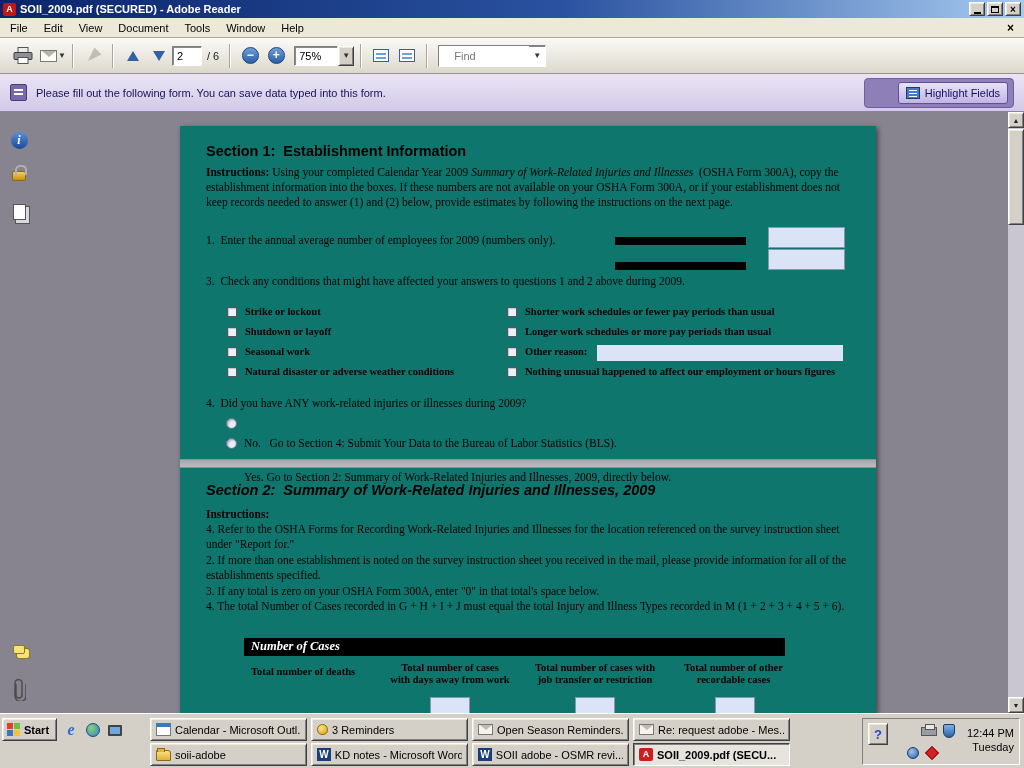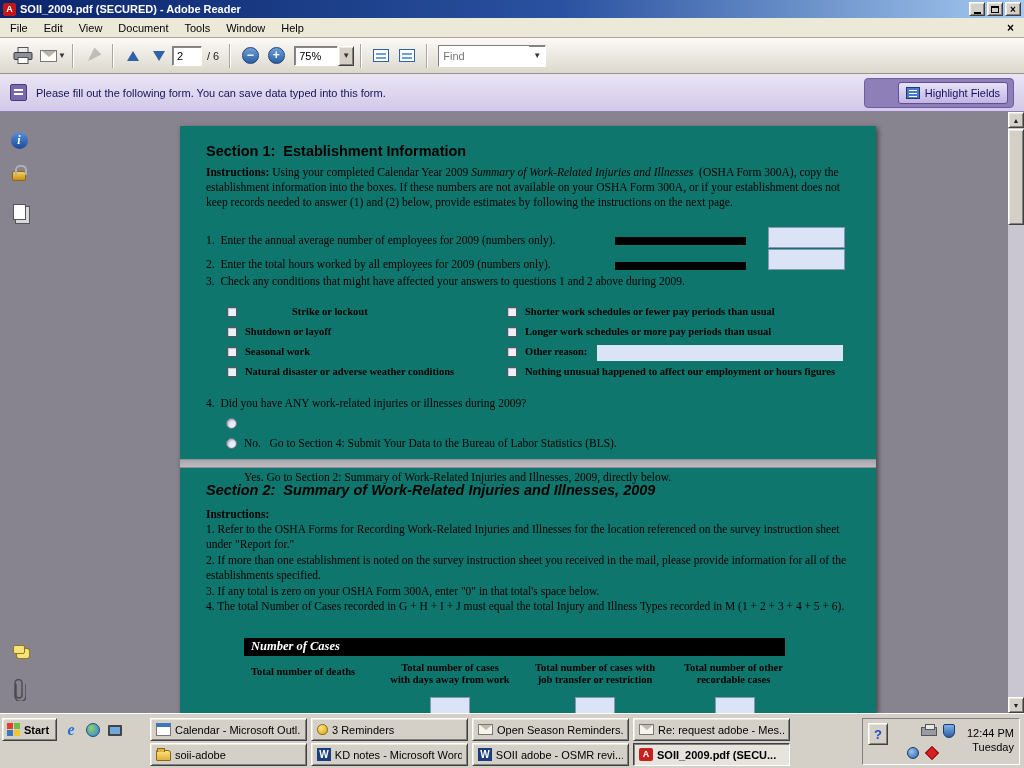--- a/index.html
+++ b/index.html
@@ -49,21 +49,21 @@
     border:1px solid #1d4276; color:#fff; font-weight:bold; font-size:12px; line-height:15px; text-align:center; }
   .page-input { width:30px; height:20px; font-size:11px; padding:1px 4px; font-family:"Liberation Sans",sans-serif; }
   .page-of { margin:0 4px 0 5px; color:#222; }
   .zoom-combo { display:flex; align-items:center; margin-left:5px;text-align:right; }
   .zoom-value { width:44px; height:20px; display:flex; align-items:center; padding:0 4px; }
   .combo-btn { width:16px; height:20px; display:flex; align-items:center; justify-content:center; }
   .fit-icon { width:16px; height:13px; border:1px solid #2f62a8; background:#fff; position:relative; }
   .fit-icon::after { content:""; position:absolute; left:2px; top:3px; right:2px; height:2px; background:#6f9fd8;
     box-shadow:0 4px 0 #6f9fd8; }
   .find-box { display:flex; align-items:center; margin-left:4px; }
-  .find-input { width:90px; height:20px; font-size:11px; padding:1px 4px; border:none; outline:none;
+  .find-input { width:90px; height:20px; font-size:11px; padding:1px 15px; border:none; outline:none;
     font-family:"Liberation Sans",sans-serif; }
   .icon-mail { width:17px; height:12px; background:#fdfdf4; border:1px solid #777; position:relative; }
   .icon-mail::after { content:""; position:absolute; left:0; top:0; width:0; height:0;
     border-left:7px solid transparent; border-right:7px solid transparent; border-top:6px solid #b8b4a8; margin-left:1px; }
   .icon-pen { width:0; height:0; border-left:5px solid transparent; border-right:5px solid transparent;
     border-top:14px solid #9a9890; transform:rotate(45deg); opacity:.55; }
 
   
   .messagebar { position:absolute; left:0; top:74px; width:1024px; height:38px;
     background:linear-gradient(#eae5f5,#d2c9e8); border-bottom:1px solid #8d7fb5;
@@ -269,28 +269,27 @@
 
   <div class="page">
 
     <div class="abs heading" style="left:26px; top:17px;">Section 1:  Establishment Information</div>
     <div class="abs ser body-text" style="left:26px; top:39px; width:642px;"><b>Instructions:</b><span> Using your completed Calendar Year 2009 </span><i>Summary of Work-Related Injuries and Illnesses</i><span>  (OSHA Form 300A), copy the establishment information into the boxes. If these numbers are not available on your OSHA Form 300A, or if your establishment does not keep records needed to answer (1) and (2) below, provide estimates by following the instructions on the next page.</span></div>
 
     <div class="abs ser body-text" style="left:26px; top:107px;">1.  Enter the annual average number of employees for 2009 (numbers only).</div>
     <div class="abs redact" style="left:435px; top:111px; width:131px; height:8px;"></div>
     <div class="abs field" style="left:588px; top:101px; width:77px; height:21px;"></div>
 
-    <div class="abs ser body-text" style="left:26px; top:131px;">2.  Enter the total hours worked by all employees for 2009 (numbers only).</div>
     <div class="abs redact" style="left:435px; top:136px; width:131px; height:8px;"></div>
     <div class="abs field" style="left:588px; top:123px; width:77px; height:21px;"></div>
 
     <div class="abs ser body-text" style="left:26px; top:148px;font-family:Liberation Serif, serif;">3.  Check any conditions that might have affected your answers to questions 1 and 2 above during 2009.</div>
 
     <div class="abs cb" style="left:47px; top:181px;"></div>
-    <div class="abs ser cb-label" style="left:65px; top:180px;margin-left:47px;">Strike or lockout</div>
+    <div class="abs ser cb-label" style="left:65px; top:180px;">Strike or lockout</div>
     <div class="abs cb" style="left:327px; top:181px;"></div>
     <div class="abs ser cb-label" style="left:345px; top:180px;">Shorter work schedules or fewer pay periods than usual</div>
 
     <div class="abs cb" style="left:47px; top:201px;"></div>
     <div class="abs ser cb-label" style="left:65px; top:200px;">Shutdown or layoff</div>
     <div class="abs cb" style="left:327px; top:201px;"></div>
     <div class="abs ser cb-label" style="left:345px; top:200px;">Longer work schedules or more pay periods than usual</div>
 
     <div class="abs cb" style="left:47px; top:221px;"></div>
     <div class="abs ser cb-label" style="left:65px; top:220px;">Seasonal work</div>
@@ -307,21 +306,21 @@
 
     <div class="abs radio" style="left:46px; top:292px;"></div>
     <div class="abs ser body-text" style="left:64px; top:300px;margin-top:44px;">Yes. Go to Section 2: Summary of Work-Related Injuries and Illnesses, 2009, directly below.</div>
     <div class="abs radio" style="left:46px; top:312px;"></div>
     <div class="abs ser body-text" style="left:64px; top:310px;">No.   Go to Section 4: Submit Your Data to the Bureau of Labor Statistics (BLS).</div>
 
     <div class="abs divider" style="left:0; top:333px; width:696px; height:9px;"></div>
 
     <div class="abs heading" style="left:26px; top:356px;font-style:italic;">Section 2:  Summary of Work-Related Injuries and Illnesses, 2009</div>
     <div class="abs ser body-text" style="left:26px; top:381px; font-weight:bold;">Instructions:</div>
-    <div class="abs ser body-text" style="left:26px; top:396px; width:652px;">1. Refer to the OSHA Forms for Recording Work-Related Injuries and Illnesses for the location referenced on the survey instruction sheet under "Report for."</div>
+    <div class="abs ser body-text" style="left:26px; top:396px; width:652px;">4. Refer to the OSHA Forms for Recording Work-Related Injuries and Illnesses for the location referenced on the survey instruction sheet under "Report for."</div>
     <div class="abs ser body-text" style="left:26px; top:427px; width:652px;">2. If more than one establishment is noted on the survey instruction sheet you received in the mail, please provide information for all of the establishments specified.</div>
     <div class="abs ser body-text" style="left:26px; top:458px; width:652px;">3. If any total is zero on your OSHA Form 300A, enter "0" in that total's space below.</div>
     <div class="abs ser body-text" style="left:26px; top:473px; width:652px;">4. The total Number of Cases recorded in G + H + I + J must equal the total Injury and Illness Types recorded in M (1 + 2 + 3 + 4 + 5 + 6).</div>
 
     <div class="abs noc-bar" style="left:64px; top:512px; width:541px; height:18px;">Number of Cases</div>
 
     <div class="abs col-head" style="left:58px; top:540px; width:130px;">Total number of deaths</div>
     <div class="abs col-head" style="left:210px; top:536px; width:120px;">Total number of cases with days away from work</div>
     <div class="abs col-head" style="left:354px; top:536px; width:122px;">Total number of cases with job transfer or restriction</div>
     <div class="abs col-head" style="left:493px; top:536px; width:121px;">Total number of other recordable cases</div>

